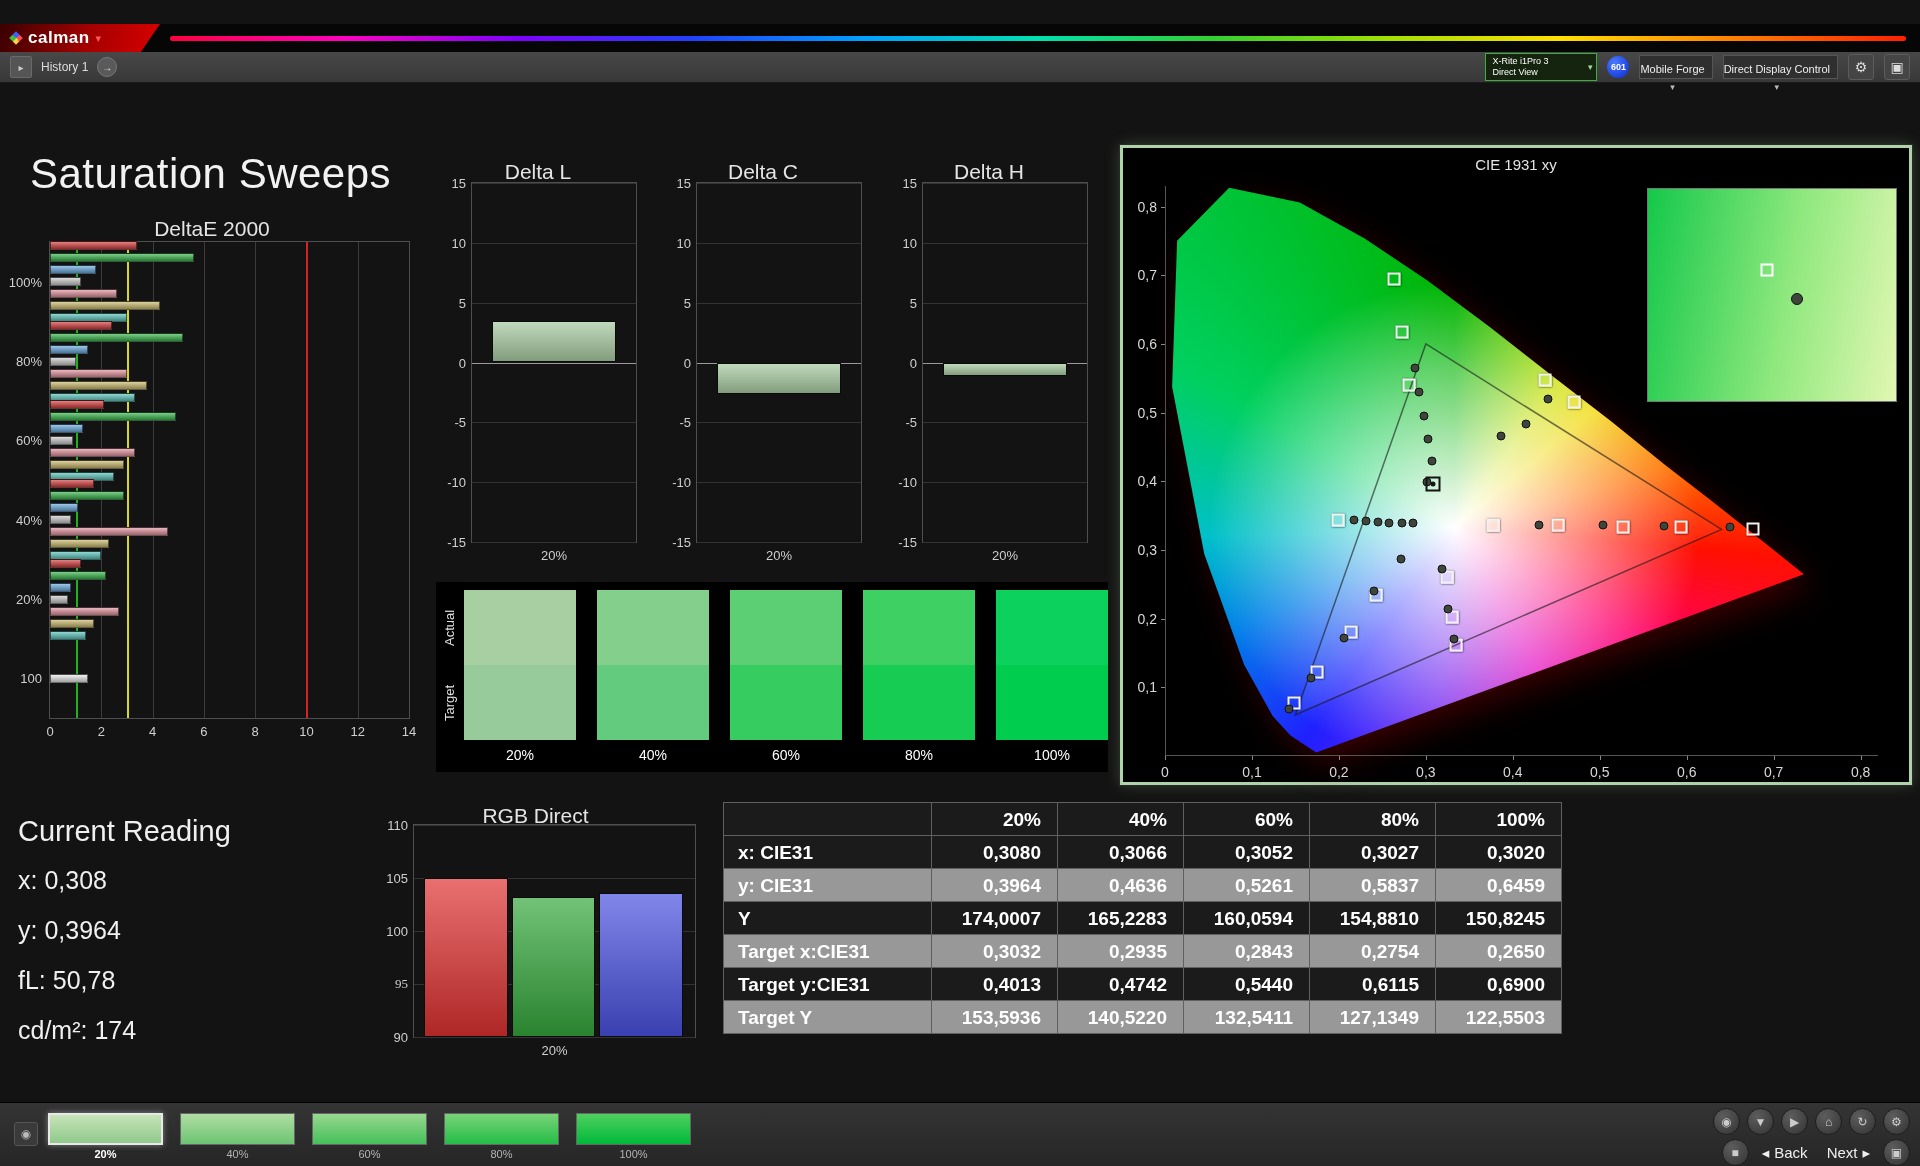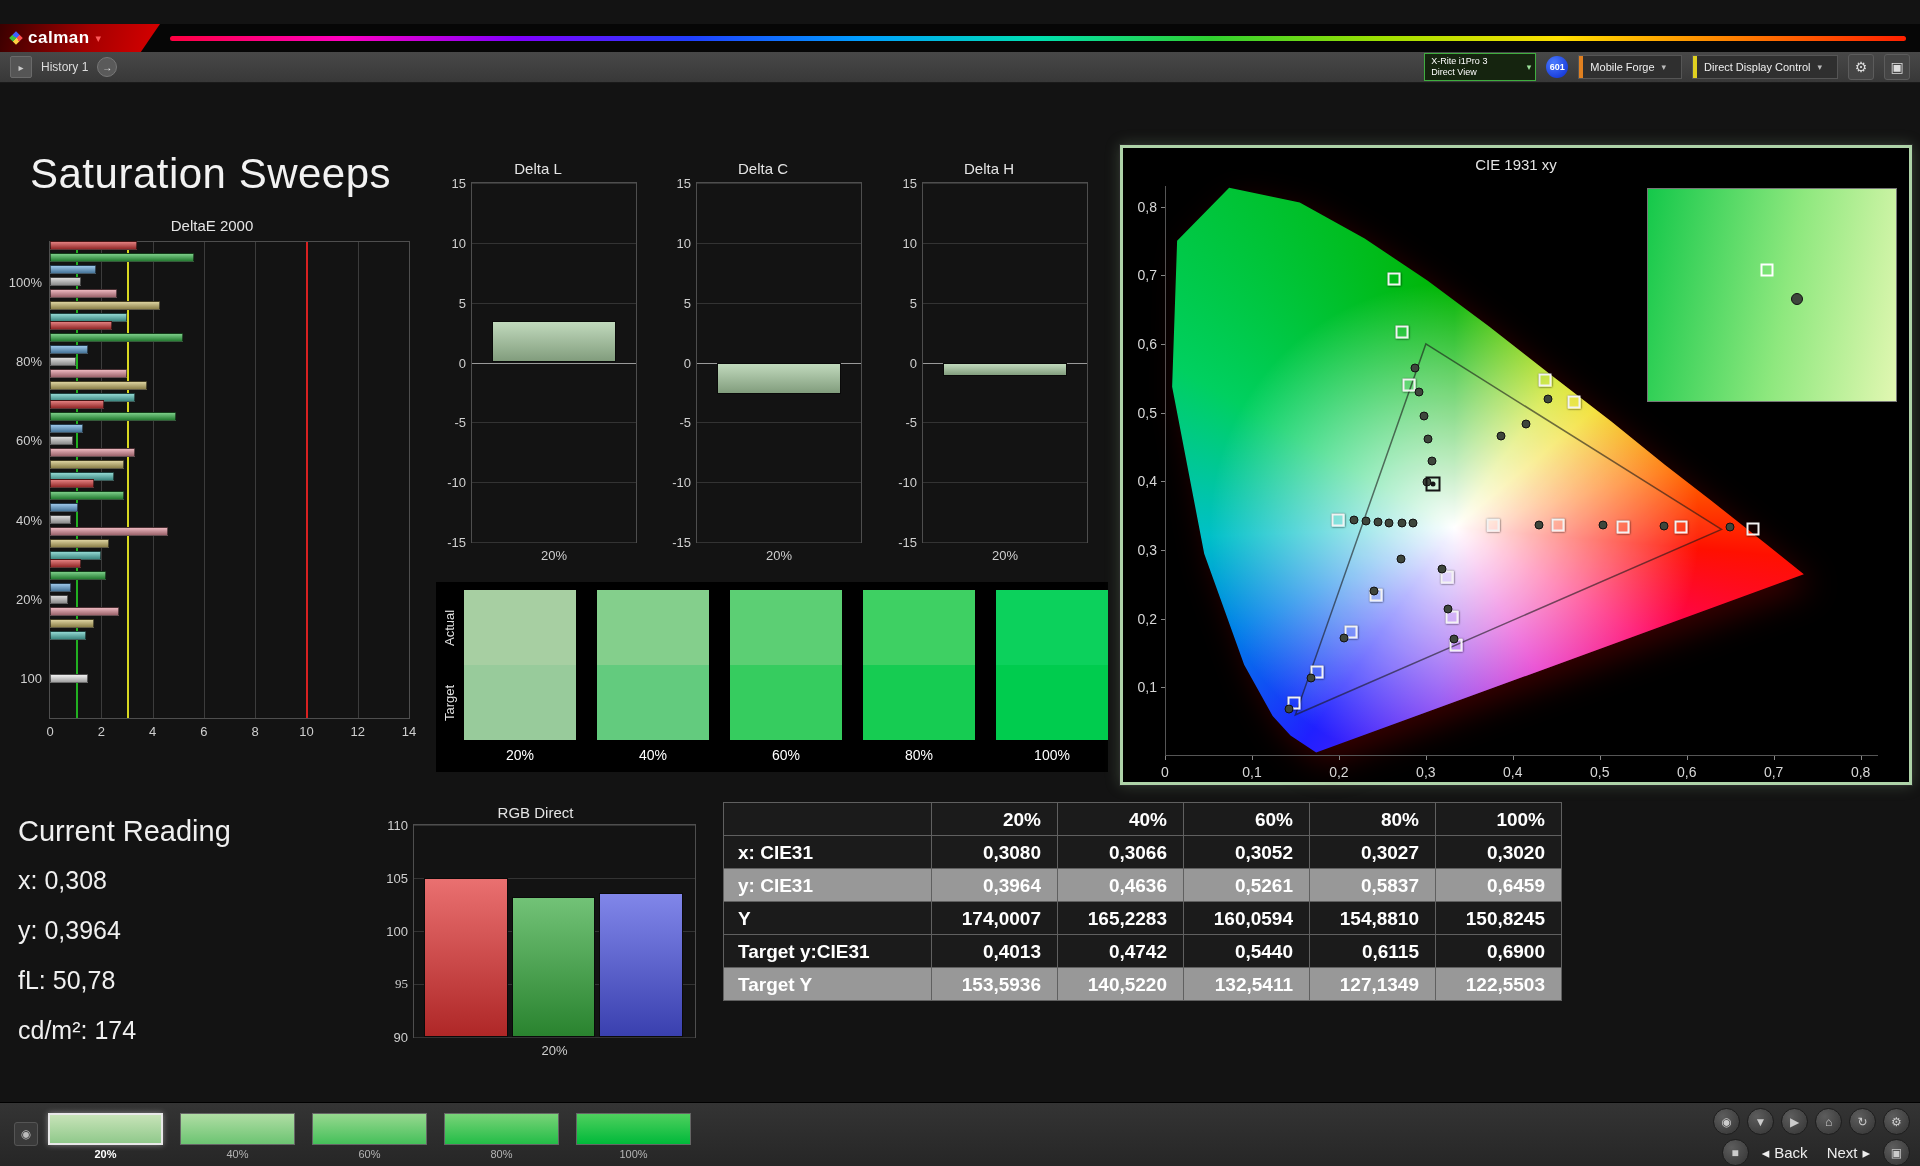--- a/index.html
+++ b/index.html
@@ -38,32 +38,32 @@
   .tb-round{width:18px;height:18px;border-radius:50%;background:#5a5a5a;border:1px solid #777;
             display:flex;align-items:center;justify-content:center;font-size:10px;color:#eee;}
   #tb-right{margin-left:auto;display:flex;align-items:center;gap:10px;}
   .meter-box{position:relative;border:1px solid #3fae3f;background:#15240f;color:#fff;
              font-size:9px;line-height:1.2;padding:2px 18px 2px 6px;min-width:86px;}
   .meter-caret{position:absolute;right:4px;top:50%;transform:translateY(-50%);color:#9adf9a;font-size:9px;}
   .badge601{width:22px;height:22px;border-radius:50%;color:#fff;font-size:9px;font-weight:bold;
             background:radial-gradient(circle at 35% 30%,#4a7aff,#0a2ad0);
             display:flex;align-items:center;justify-content:center;}
   .src-box{display:flex;align-items:center;height:22px;background:#2f2f2f;border:1px solid #555;
-           font-size:11px;color:#eee;gap:7px;padding-right:15px;}
+           font-size:11px;color:#eee;gap:7px;padding-right:7px;flex-direction:column;}
   .src-accent{width:4px;height:100%;}
   .src-caret{color:#bbb;font-size:9px;}
   .gearbtn{width:24px;height:24px;background:#454545;border:1px solid #5c5c5c;border-radius:3px;
            color:#ddd;display:flex;align-items:center;justify-content:center;font-size:14px;}
 
   
   #page-title{position:absolute;left:30px;top:150px;font-size:42px;color:#f2f2f2;letter-spacing:.5px;}
 
   
   .chart{position:absolute;}
-  .chart-title{position:absolute;top:0;left:0;right:0;text-align:center;font-size:15px;color:#e4e4e4;}
+  .chart-title{position:absolute;top:0;left:0;right:0;text-align:center;font-size:21px;color:#e4e4e4;}
   .plot{position:absolute;border:1px solid #4e4e4e;}
   .vgrid{position:absolute;top:0;bottom:0;width:1px;background:#3c3c3c;}
   .refline{position:absolute;top:0;bottom:0;width:2px;}
   .xtick{position:absolute;top:calc(100% + 6px);transform:translateX(-50%);font-size:13px;color:#cfcfcf;}
   .gylab{position:absolute;right:calc(100% + 8px);transform:translateY(-50%);font-size:13px;color:#cfcfcf;white-space:nowrap;}
   .hbar{position:absolute;left:0;box-sizing:border-box;border:1px solid rgba(0,0,0,.55);
         background-image:linear-gradient(rgba(255,255,255,.35),rgba(0,0,0,.3));}
   .hgrid{position:absolute;left:0;right:0;height:1px;background:#333;}
   .hgrid.zero{background:#9a9a9a;}
   .ytick{position:absolute;right:calc(100% + 6px);transform:translateY(-50%);font-size:13px;color:#cfcfcf;}
@@ -516,20 +516,28 @@
         <div class="tcell val">0,6459</div>
       </div>
       <div class="trow dark">
         <div class="tcell lab">Y</div>
         <div class="tcell val">174,0007</div>
         <div class="tcell val">165,2283</div>
         <div class="tcell val">160,0594</div>
         <div class="tcell val">154,8810</div>
         <div class="tcell val">150,8245</div>
       </div>
+      <div class="trow gray">
+        <div class="tcell lab">Target x:CIE31</div>
+        <div class="tcell val">0,3032</div>
+        <div class="tcell val">0,2935</div>
+        <div class="tcell val">0,2843</div>
+        <div class="tcell val">0,2754</div>
+        <div class="tcell val">0,2650</div>
+      </div>
       <div class="trow dark">
         <div class="tcell lab">Target y:CIE31</div>
         <div class="tcell val">0,4013</div>
         <div class="tcell val">0,4742</div>
         <div class="tcell val">0,5440</div>
         <div class="tcell val">0,6115</div>
         <div class="tcell val">0,6900</div>
       </div>
       <div class="trow gray">
         <div class="tcell lab">Target Y</div>

